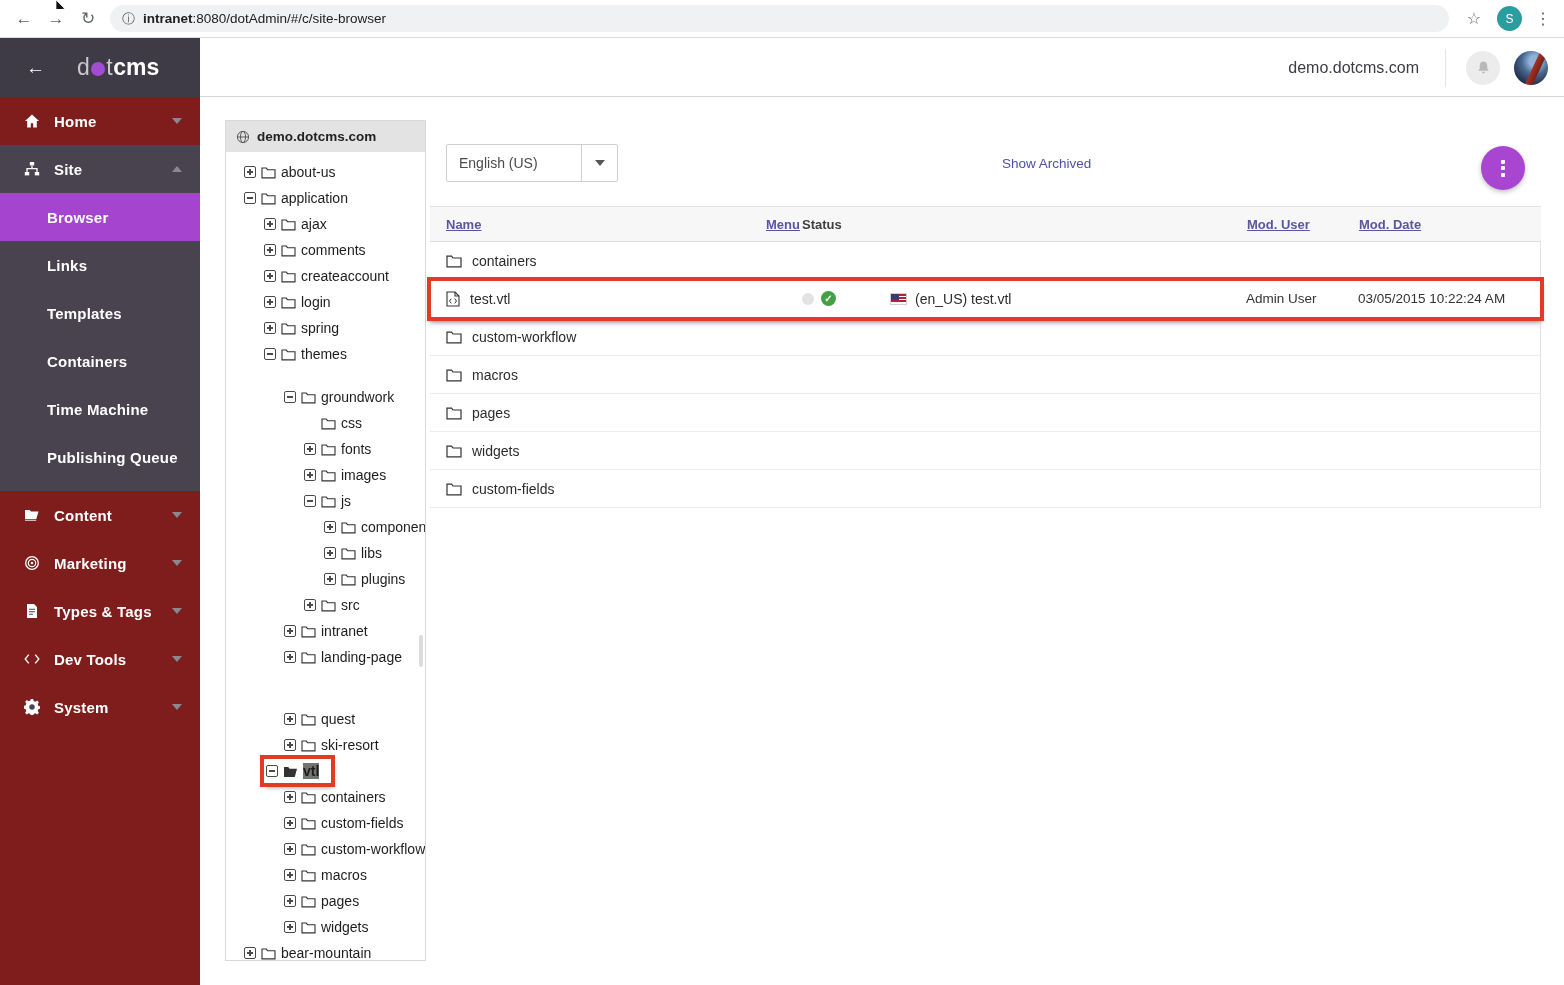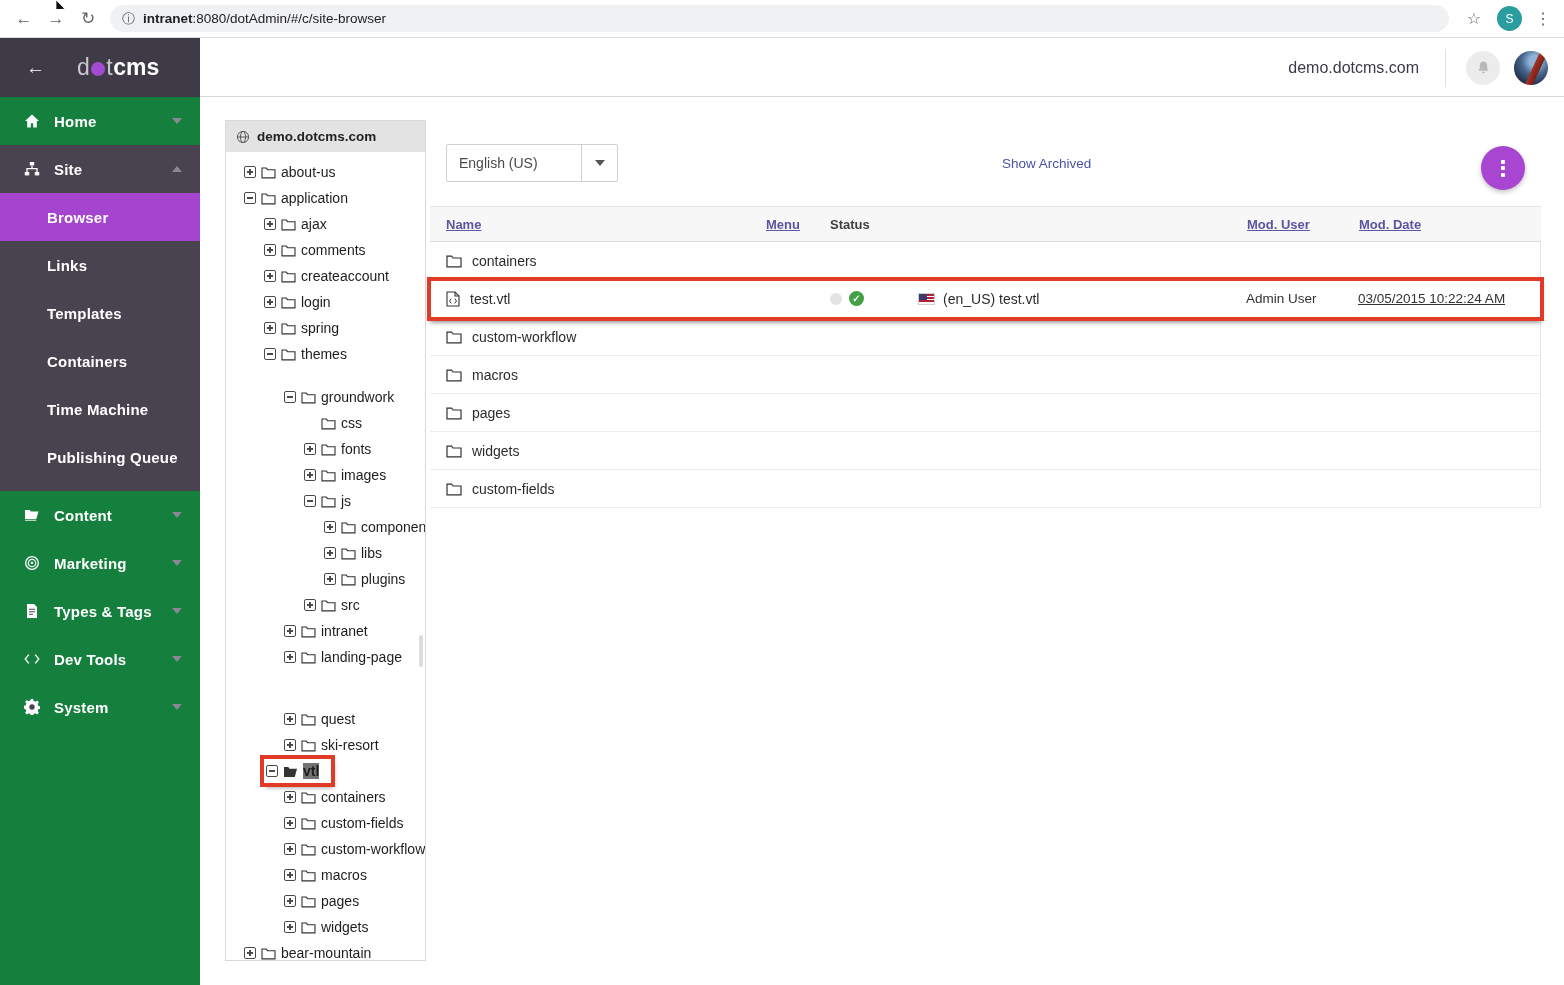--- a/index.html
+++ b/index.html
@@ -27,21 +27,21 @@
   .hdr-right { position:absolute; right:0; top:0; height:59px; display:flex; align-items:center; }
   .hdr-site { font-size:16px; color:#3b3b47; margin-right:26px; }
   .hdr-divider { width:1px; height:38px; background:#e3e3e3; margin-right:20px; }
   .bell-wrap { width:34px; height:34px; border-radius:50%; background:#ececec; display:flex; align-items:center; justify-content:center; color:#b9b9b9; margin-right:14px; }
   .bell-wrap svg { width:15px; height:15px; }
   .hdr-avatar { width:34px; height:34px; border-radius:50%; margin-right:16px;
      background: linear-gradient(115deg, transparent 52%, #a03326 54%, #7e2015 68%, transparent 70%),
                  radial-gradient(circle at 62% 30%, #8fb3d9 0 18%, #49688f 42%, #22314d 75%, #141c2c 100%); }
 
   
-  .sidebar { position:absolute; left:0; top:97px; width:200px; height:888px; background:#15803d;text-align:center; }
+  .sidebar { position:absolute; left:0; top:97px; width:200px; height:888px; background:#7f1d1d;text-align:center; }
   .nav-item { height:48px; display:flex; align-items:center; padding:0 14px 0 24px; color:#fff; position:relative; }
   .nav-item.section-open, .nav-sub { background:#49434f; }
   .nav-icon { width:20px; height:18px; color:#fff; display:flex; align-items:center; }
   .nav-icon svg { width:16px; height:16px; }
   .nav-label { font-size:15px; margin-left:10px; font-weight:bold; letter-spacing:.2px; }
   .chevron { position:absolute; right:18px; width:0; height:0; border-left:5px solid transparent; border-right:5px solid transparent; }
   .chevron.down { border-top:6px solid #8b8794; }
   .chevron.up { border-bottom:6px solid #8b8794; }
   .nav-sub { padding-bottom:10px; }
   .sub-item { height:48px; display:flex; align-items:center; padding-left:47px; color:#fff; font-size:15px; font-weight:bold; letter-spacing:.2px; }
@@ -71,22 +71,22 @@
   .lang-chevron-box { width:36px; height:100%; border-left:1px solid #cfcfcf; display:flex; align-items:center; justify-content:center; }
   .lang-chevron-box::after { content:''; width:0; height:0; border-left:5px solid transparent; border-right:5px solid transparent; border-top:6px solid #555; }
   .show-archived { position:absolute; left:572px; font-size:13.5px; color:#4c51a4; }
   .fab { position:absolute; right:16px; top:26px; width:44px; height:44px; border-radius:50%; background:#a846d2; box-shadow:0 2px 5px rgba(0,0,0,.25); display:flex; flex-direction:column; align-items:center; justify-content:center; gap:2.5px; }
   .fab i { width:4px; height:4px; background:#fff; border-radius:1px; }
 
   .table { border-top:1px solid #e4e4e4; }
   .t-head { height:35px; background:#f7f7f8; border-bottom:1px solid #ddd; display:flex; align-items:center; padding:0 0 0 16px; }
   .t-head .hc { font-size:13px; font-weight:bold; color:#5a55a0; text-decoration:underline; }
   .t-head .hc.plain { color:#3f3f3f; text-decoration:none; }
-  .c-name { width:320px; } .c-menu { width:64px; } .c-status { width:88px; }
-  .c-lang { flex:1; } .c-user { width:112px; } .c-date { width:182px;text-decoration:underline; }
+  .c-name { width:320px; } .c-menu { width:36px; } .c-status { width:88px; }
+  .c-lang { flex:1; } .c-user { width:112px; } .c-date { width:182px; }
   .t-row { height:38px; display:flex; align-items:center; padding-left:16px; border-bottom:1px solid #ececec; border-right:1px solid #e4e4e4; position:relative; background:#fff; }
   .t-row.annotated { outline:4px solid #e23a26; outline-offset:-1px; box-shadow:0 4px 5px rgba(0,0,0,.5); z-index:3; }
   .cell { display:flex; align-items:center; }
   .name-cell { gap:10px; font-size:14px; color:#2c2c2c; }
   .name-cell svg { width:16px; height:14px; display:block; }
   .file-ic svg { width:14px; height:16px; }
   .status-cell { gap:7px; }
   .dot-grey { width:12px; height:12px; border-radius:50%; background:#e3e3e3; }
   .check-green { width:15px; height:15px; border-radius:50%; background:#43a047; color:#fff; font-size:10px; font-weight:bold; display:flex; align-items:center; justify-content:center; }
   .lang-cell { gap:8px; font-size:14px; color:#2c2c2c; }

